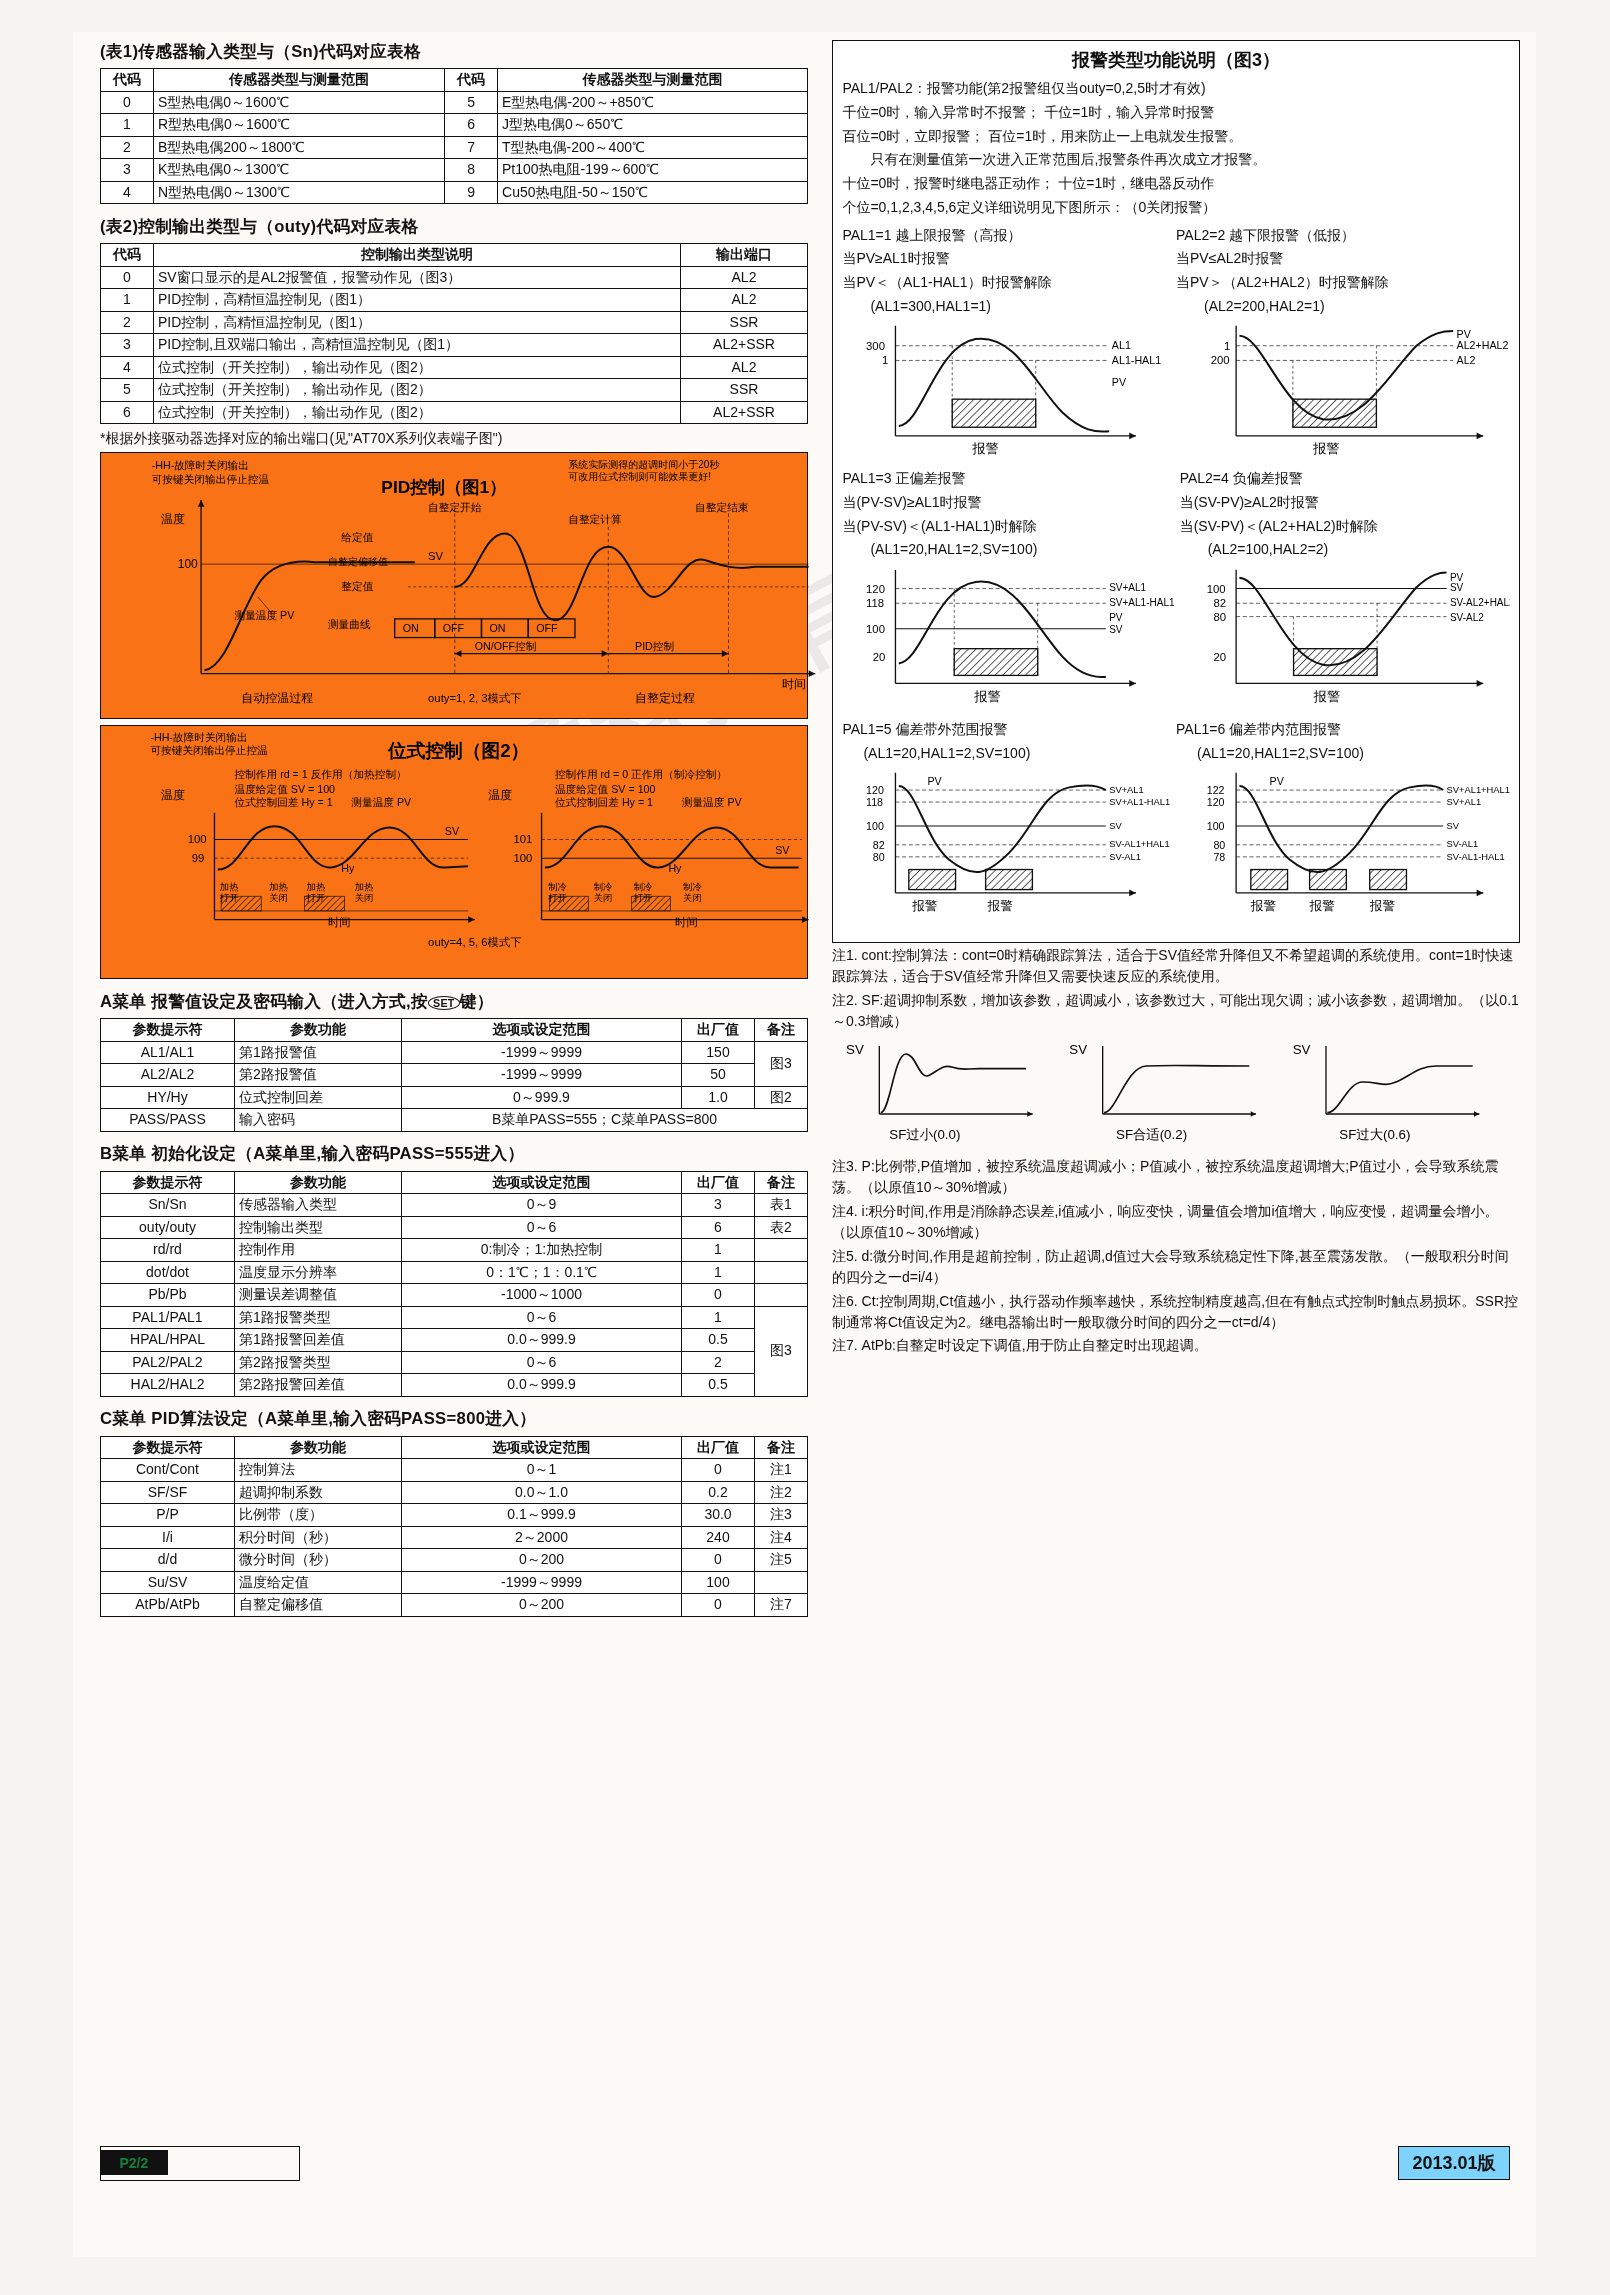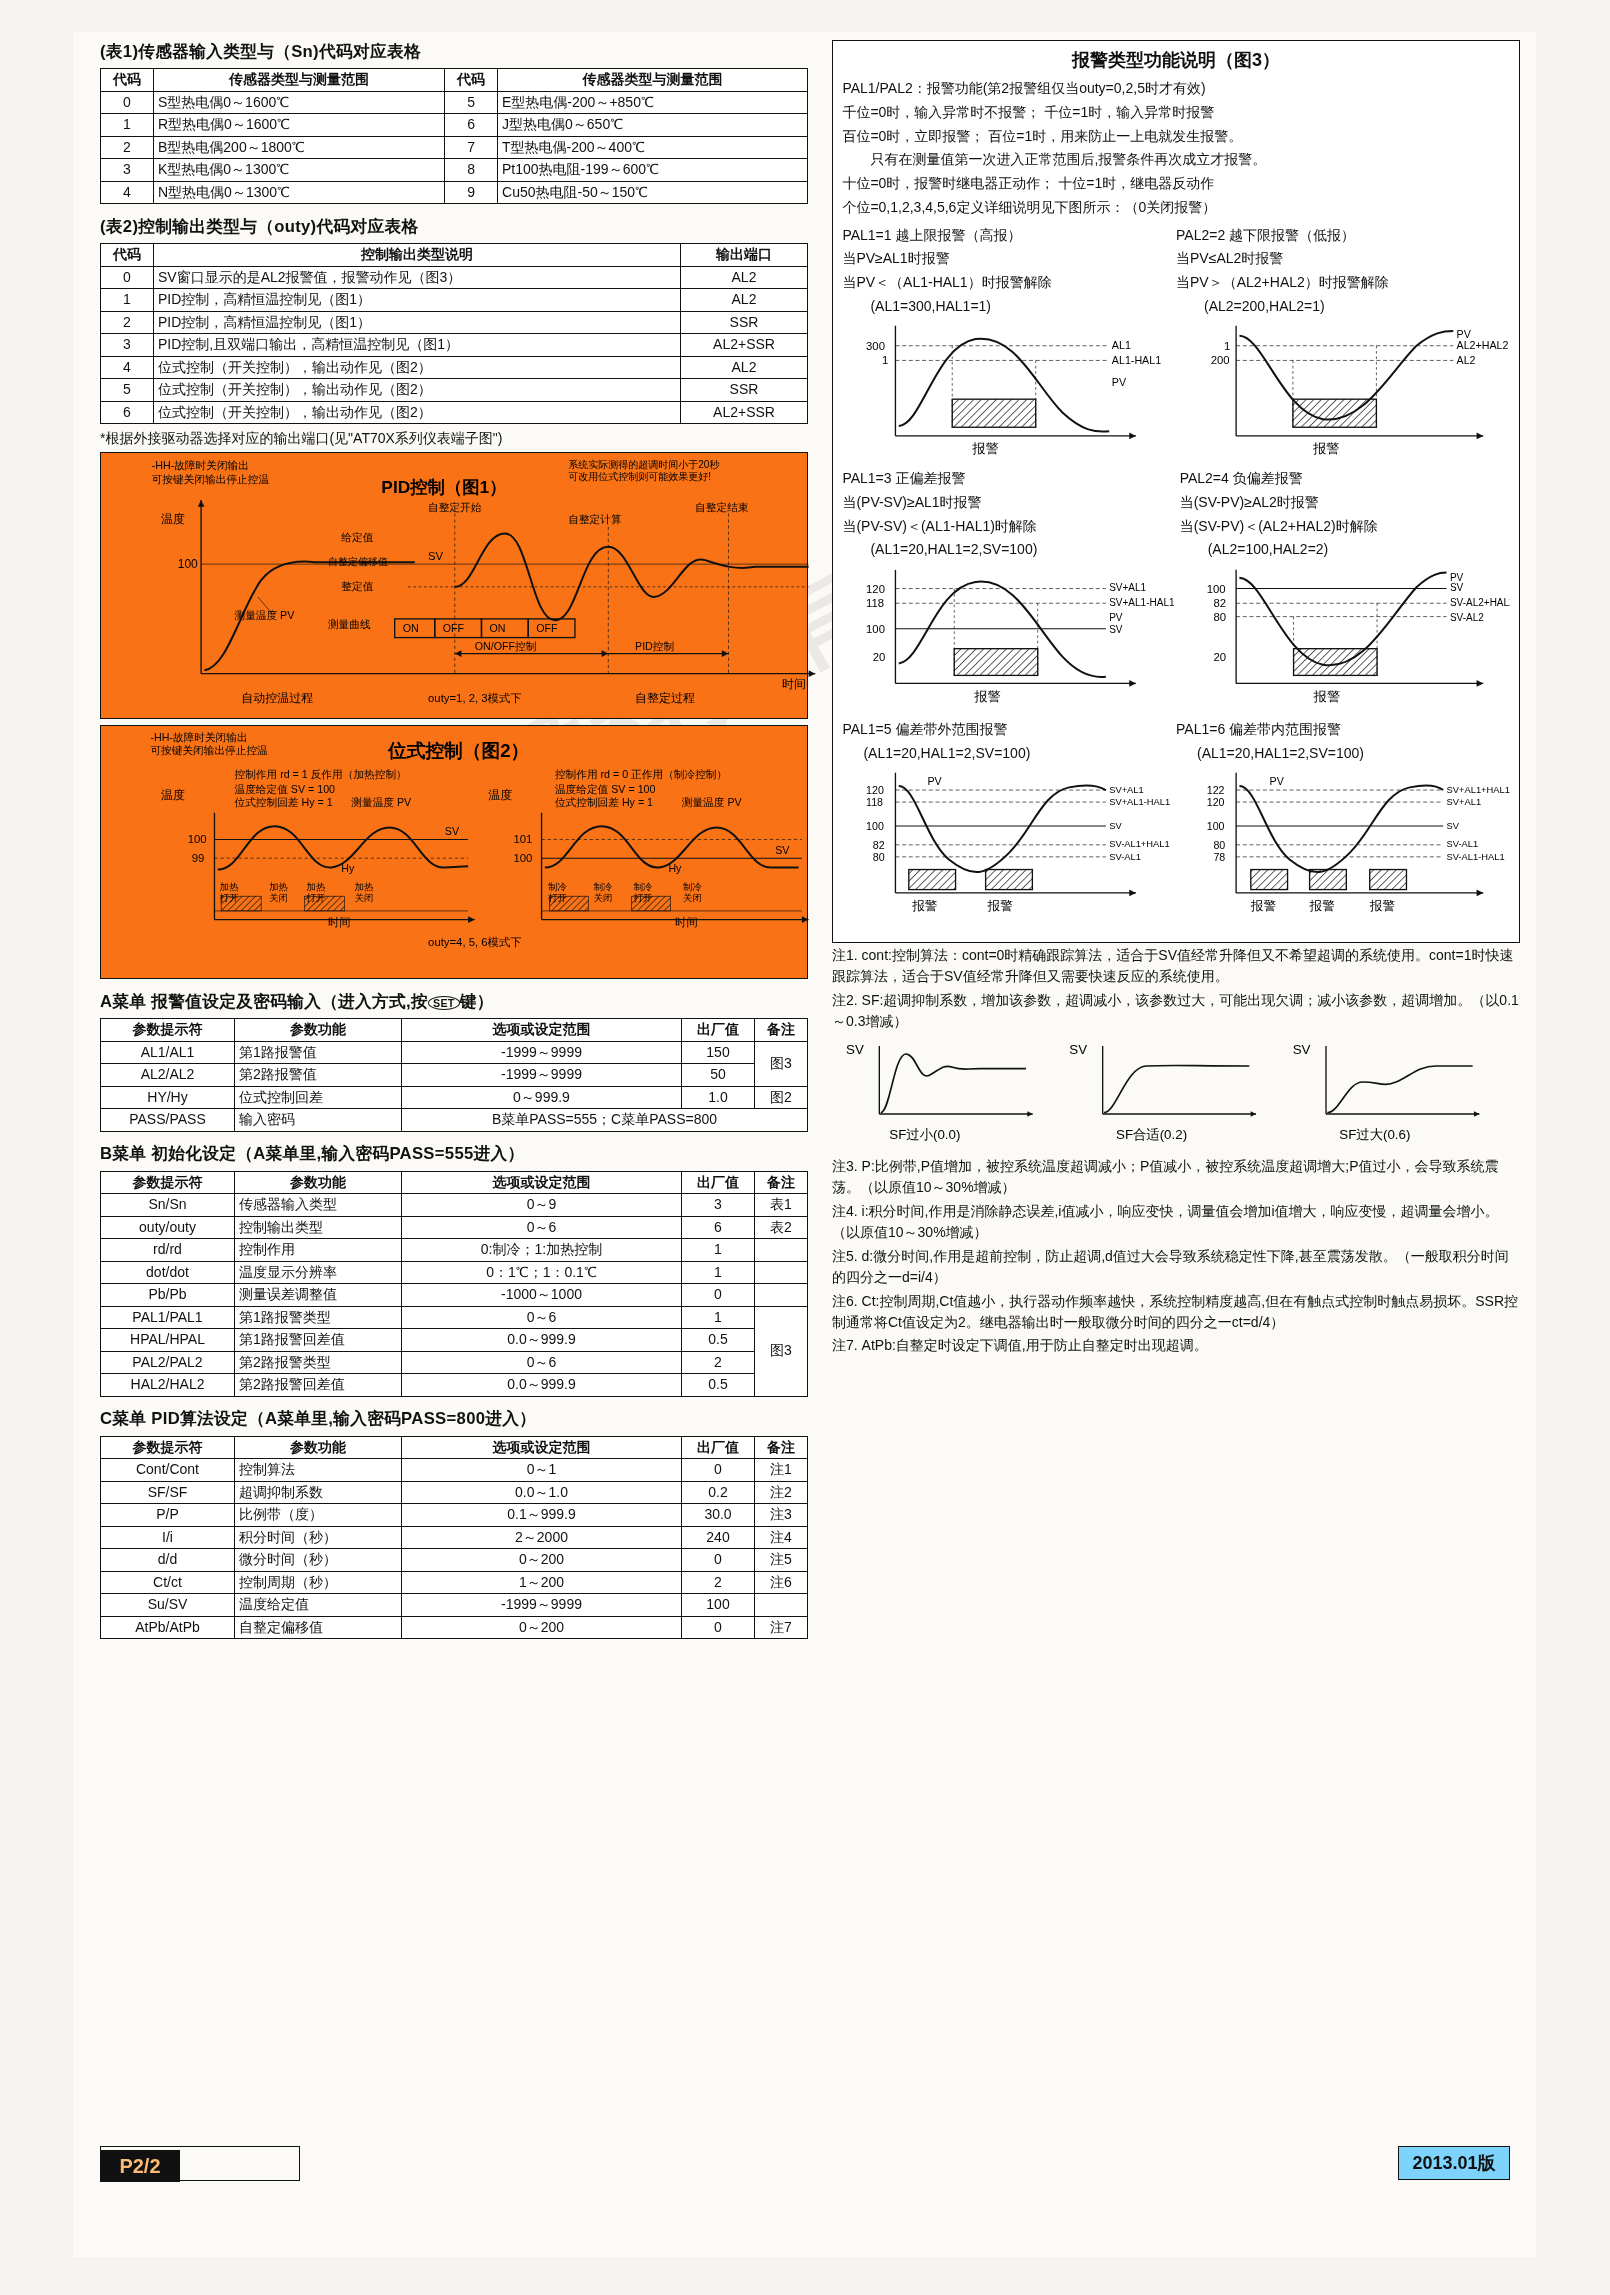--- a/index.html
+++ b/index.html
@@ -27,22 +27,22 @@
   .tbl { border-collapse:collapse; width:100%; background:#fff; }
   .tbl td, .tbl th { border:1.3px solid #111; padding:2px 4px; font-size:14px; line-height:1.25; }
   .c { text-align:center; }
   .boxed { border:1.3px solid #111; background:#fff; }
   .mono { font-family:Liberation Sans, sans-serif; }
   .right-title { text-align:center; font-weight:bold; font-size:18px; margin-bottom:6.7px;}
   .para { font-size:14px; line-height:1.5; margin:0 0 2.7px 0; }
   .indent { text-indent:2em; }
   .footer-left {
     position:absolute; left:100px; top:2150px;
-    border:2px solid #111; background:#111; color:#fdba74;
-    font-size:20px; font-weight:bold; padding:2.7px 17.4px;
+    border:2px solid #111; background:#111; color:#15803d;
+    font-size:14px; font-weight:bold; padding:2.7px 17.4px;
   }
   .footer-left-wrap { position:absolute; left:100px; top:2146px; width:200px; border:1.3px solid #111; height:35px;}
   .footer-right {
     position:absolute; right:100px; top:2146px;
     border:1.3px solid #111; background:#7dd3fc;
     font-size:18px; font-weight:bold; padding:4px 13.4px;text-align:right;
   }
   .wm {
     position:absolute; left:281px; top:601px;
     font-size:100px; color:rgba(120,120,120,0.13);
@@ -448,27 +448,20 @@
             <td class="c">注4</td>
           </tr>
       <tr>
             <td class="c mono">d/d</td>
             <td>微分时间（秒）</td>
             <td class="c">0～200</td>
             <td class="c">0</td>
             <td class="c">注5</td>
           </tr>
       <tr>
-            <td class="c mono">Ct/ct</td>
-            <td>控制周期（秒）</td>
-            <td class="c">1～200</td>
-            <td class="c">2</td>
-            <td class="c">注6</td>
-          </tr>
-      <tr>
             <td class="c mono">Su/SV</td>
             <td>温度给定值</td>
             <td class="c">-1999～9999</td>
             <td class="c">100</td>
             <td class="c"></td>
           </tr>
       <tr>
             <td class="c mono">AtPb/AtPb</td>
             <td>自整定偏移值</td>
             <td class="c">0～200</td>

